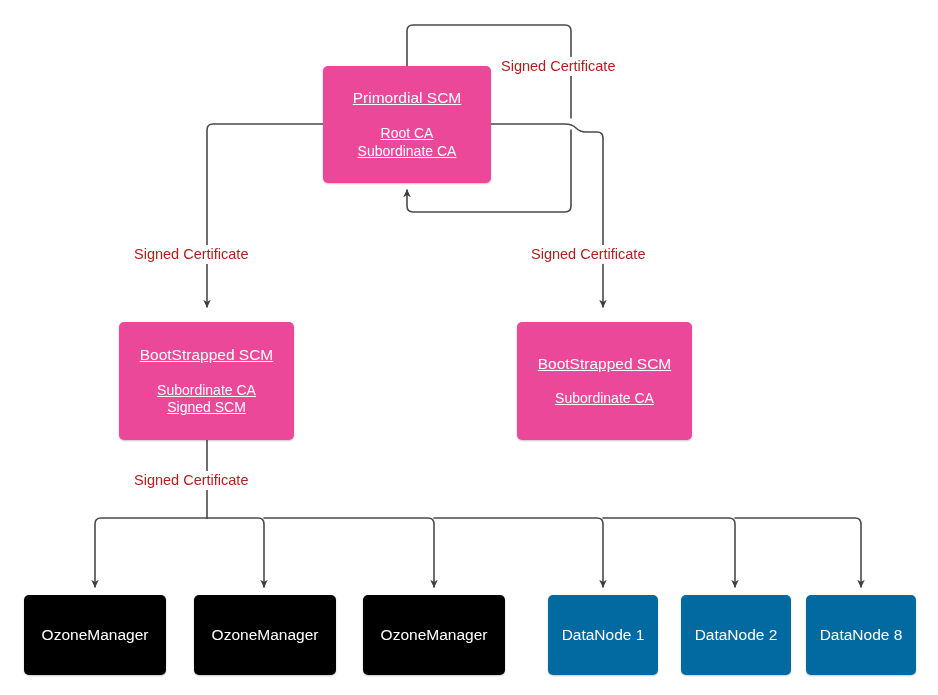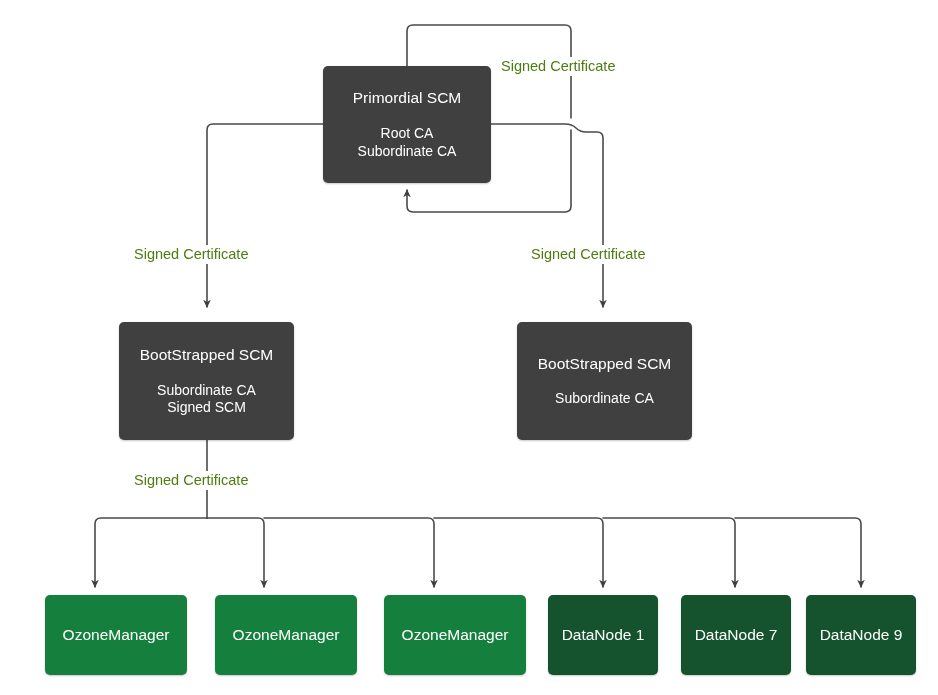--- a/index.html
+++ b/index.html
@@ -32,28 +32,28 @@
     display: flex;
     flex-direction: column;
     align-items: center;
     justify-content: center;
     color: #ffffff;
     text-align: center;
     box-shadow: 0 1px 2px rgba(0,0,0,0.22);
     z-index: 3;
   }
   .node.dark {
-    background: #404040;
+    background: #ec4899;
+    text-decoration: underline;
   }
   .node.teal {
-    background: #15803d;
-    margin-left: 21px;
+    background: #000000;
   }
   .node.steel {
-    background: #14532d;
+    background: #0369a1;
   }
   .node-line {
     display: block;
     line-height: 1.28;
     white-space: nowrap;
   }
   .node-title {
     font-size: 15.5px;
   }
   .node-sub {
@@ -61,21 +61,21 @@
   }
   .node-gap {
     height: 17px;
   }
   .node-leaf-label {
     font-size: 15.5px;
   }
   .edge-label {
     position: absolute;
     font-size: 14.5px;
-    color: #4d7c0f;
+    color: #b91c1c;
     background: #ffffff;
     padding: 1px 4px;
     white-space: nowrap;
     z-index: 4;
     line-height: 1.2;
   }
 </style>
 </head>
 <body>
 
@@ -150,20 +150,20 @@
 
   <div class="node teal" style="left:363px; top:595px; width:142px; height:80px;">
     <span class="node-line node-leaf-label">OzoneManager</span>
   </div>
 
   <div class="node steel" style="left:548px; top:595px; width:110px; height:80px;">
     <span class="node-line node-leaf-label">DataNode 1</span>
   </div>
 
   <div class="node steel" style="left:681px; top:595px; width:110px; height:80px;">
-    <span class="node-line node-leaf-label">DataNode 7</span>
+    <span class="node-line node-leaf-label">DataNode 2</span>
   </div>
 
   <div class="node steel" style="left:806px; top:595px; width:110px; height:80px;">
-    <span class="node-line node-leaf-label">DataNode 9</span>
+    <span class="node-line node-leaf-label">DataNode 8</span>
   </div>
 
 </div>
 
 </body></html>

